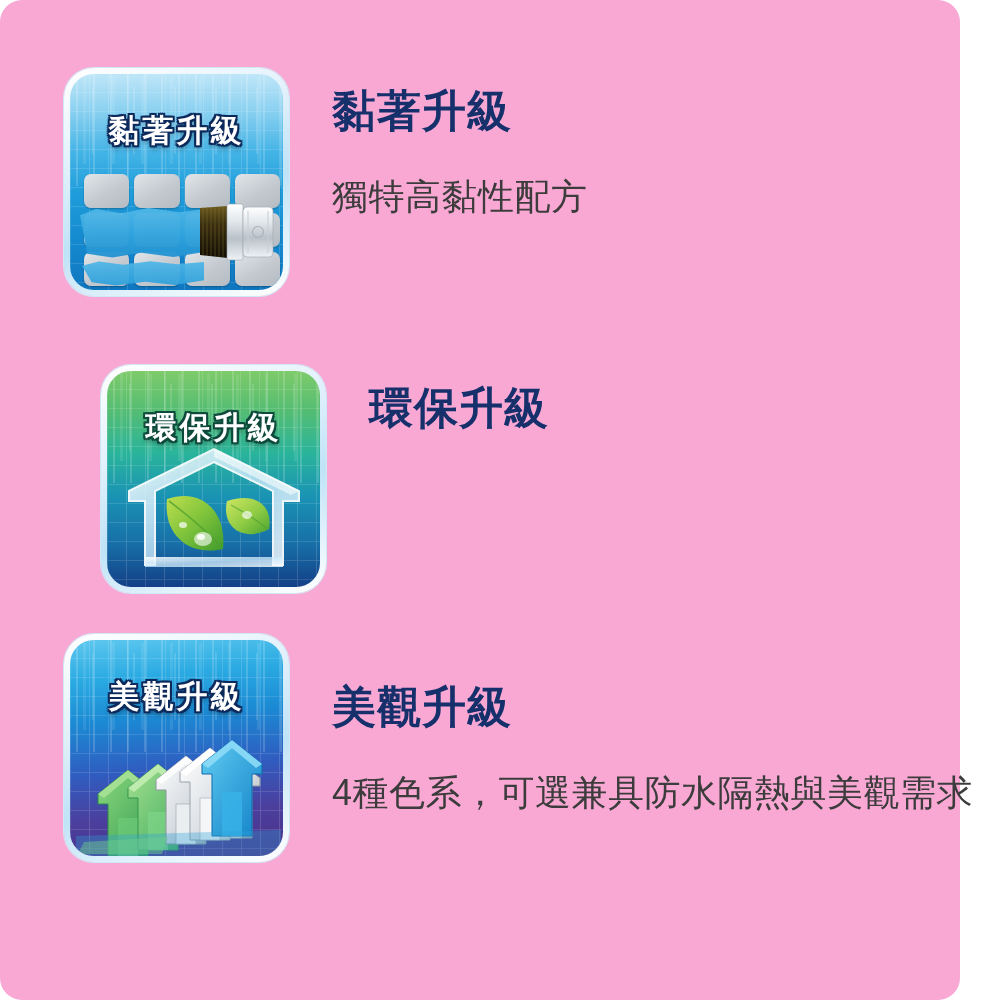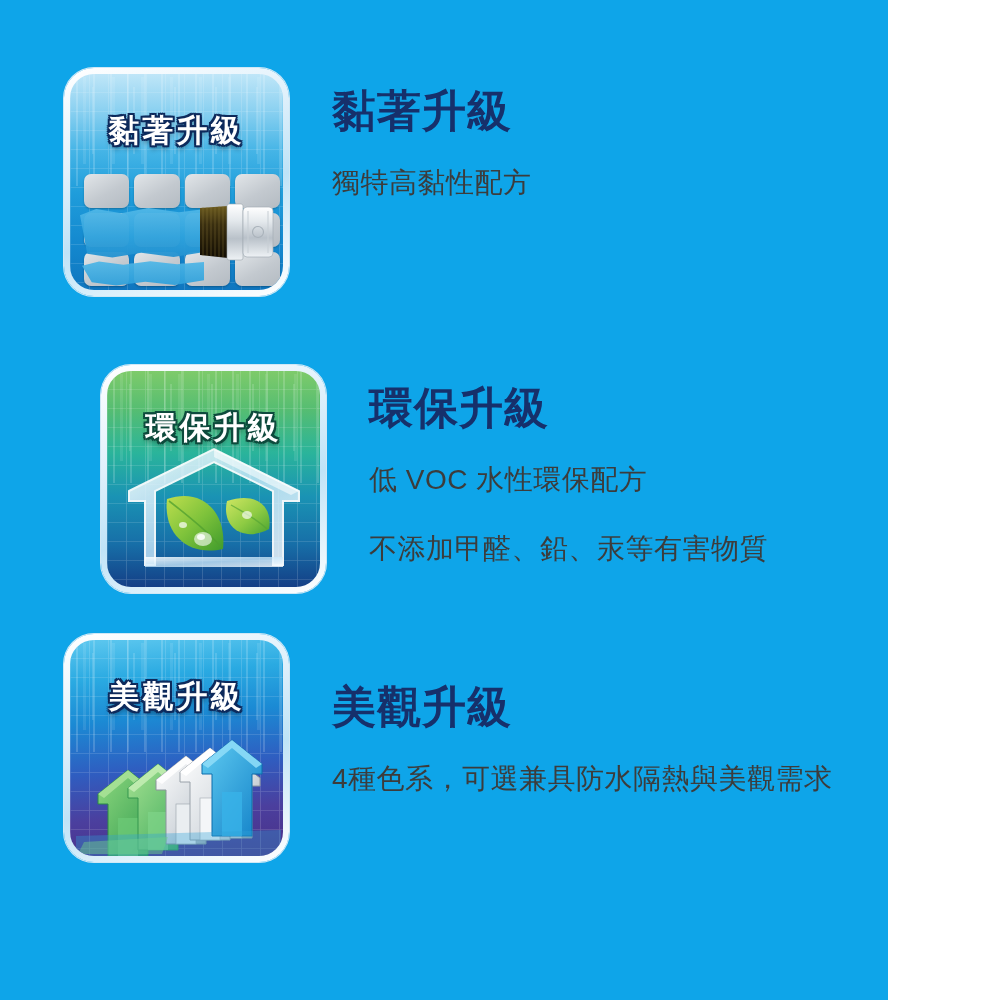--- a/index.html
+++ b/index.html
@@ -7,23 +7,24 @@
   html, body {
     margin: 0; padding: 0;
     width: 1000px; height: 1000px;
     background: #ffffff;
     font-family: "Liberation Sans", "DejaVu Sans", sans-serif;
     overflow: hidden;
   }
 
   .page {
     position: relative;
-    width: 888px;
+    width: 960px;
     height: 1000px;
-    background: #0ea5e9;
+    background: #f9a8d4;
+    border-radius: 22px;
   }
 
   
   .feature {
     position: absolute;
     left: 0;
     width: 1000px;
     display: flex;
     align-items: flex-start;
   }
@@ -183,21 +184,21 @@
   .feature-title {
     margin: 0 0 8px 0;
     font-size: 44px;
     line-height: 1.12;
     font-weight: bold;
     color: #16306b;
     letter-spacing: 1px;
   }
   .feature-lines { margin: 0; }
   .feature-line {
-    font-size: 28px;
+    font-size: 36px;
     line-height: 1.45;
     color: #3c3c3c;
     letter-spacing: .5px;
     white-space: nowrap;
   }
   #feature-0 .feature-lines { margin-top: 16px; }
   #feature-1 .feature-lines { margin-top: 20px; }
   #feature-2 .feature-lines { margin-top: 4px; }
 </style>
 </head>
@@ -315,24 +316,20 @@
           <ellipse cx="30" cy="48" rx="4" ry="3" fill="#ffffff" opacity="0.7"></ellipse>
           <ellipse cx="94" cy="38" rx="5" ry="4" fill="#ffffff" opacity="0.65"></ellipse>
         </svg>
 
         <div class="icon-label eco">環保升級</div>
       </div>
     </div>
 
     <div class="text-col">
       <h2 class="feature-title">環保升級</h2>
-      <div class="feature-lines">
-        <p class="feature-line">低 VOC 水性環保配方</p>
-        <p class="feature-line">不添加甲醛、鉛、汞等有害物質</p>
-      </div>
     </div>
   </section>
 
   <section class="feature" id="feature-2">
 
     <div class="icon-tile">
       <div class="icon-inner bg-aesthetic">
         <div class="grid-lines"></div>
         <div class="bars"></div>
 

